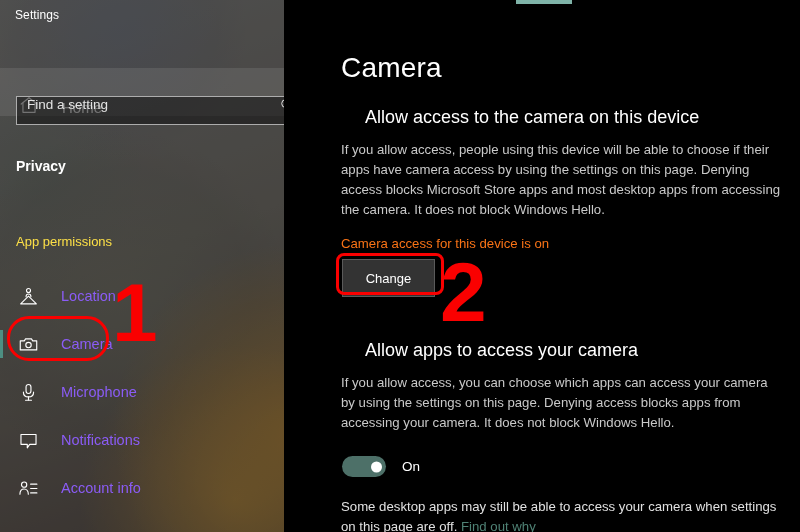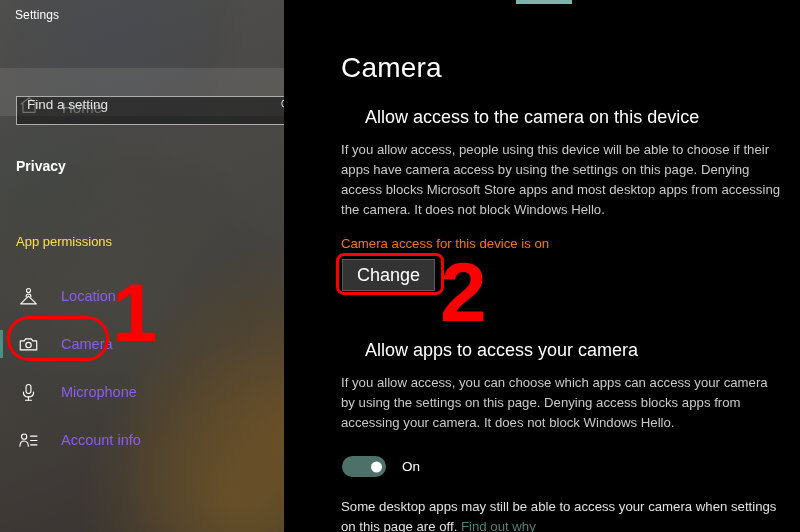--- a/index.html
+++ b/index.html
@@ -199,26 +199,26 @@
   #status-line {
     position: absolute;
     left: 21px; top: 236px;
     font-size: 13.2px;
     color: #f97316;
   }
 
   #change-button {
     position: absolute;
     left: 22px; top: 259px;
-    width: 93px; height: 32px;
+    width: 93px; height: 38px;
     background: #333333;
     border: 1px solid #5a5a5a;
     box-sizing: border-box;
     color: #ffffff;
-    font-size: 18px;
+    font-size: 13px;
     font-family: "Liberation Sans", sans-serif;
     cursor: default;
     padding: 0;
     display: flex;
     align-items: center;
     justify-content: center;
   }
 
   
   #toggle-row {
@@ -367,20 +367,28 @@
               <rect x="9.2" y="2.8" width="5.6" height="10.4" rx="2.8"></rect>
               <path d="M6.2 11.6 C6.2 15 8.8 17 12 17 C15.2 17 17.8 15 17.8 11.6"></path>
               <line x1="12" y1="17" x2="12" y2="20.6"></line>
               <line x1="8.6" y1="20.8" x2="15.4" y2="20.8"></line>
             </svg>
           </span>
           <span class="lbl">Microphone</span>
         </div>
 
 
+        <div class="nav-item">
+          <span class="ico">
+            <svg width="21" height="21" viewBox="0 0 24 24" fill="none" stroke="#ffffff" stroke-width="1.3" stroke-linejoin="round">
+              <path d="M3.4 5.2 L20.6 5.2 L20.6 16.4 L13.3 16.4 L10.6 20.4 L10.6 16.4 L3.4 16.4 Z"></path>
+            </svg>
+          </span>
+          <span class="lbl">Notifications</span>
+        </div>
 
         <div class="nav-item">
           <span class="ico">
             <svg width="21" height="21" viewBox="0 0 24 24" fill="none" stroke="#ffffff" stroke-width="1.3" stroke-linecap="round" stroke-linejoin="round">
               <circle cx="7" cy="7.6" r="3"></circle>
               <path d="M2.2 18.6 C2.2 14.6 4.4 12.6 7 12.6 C9.6 12.6 11.8 14.6 11.8 18.6"></path>
               <line x1="14.4" y1="7" x2="21.6" y2="7"></line>
               <line x1="14.4" y1="12" x2="21.6" y2="12"></line>
               <line x1="14.4" y1="17" x2="21.6" y2="17"></line>
             </svg>

